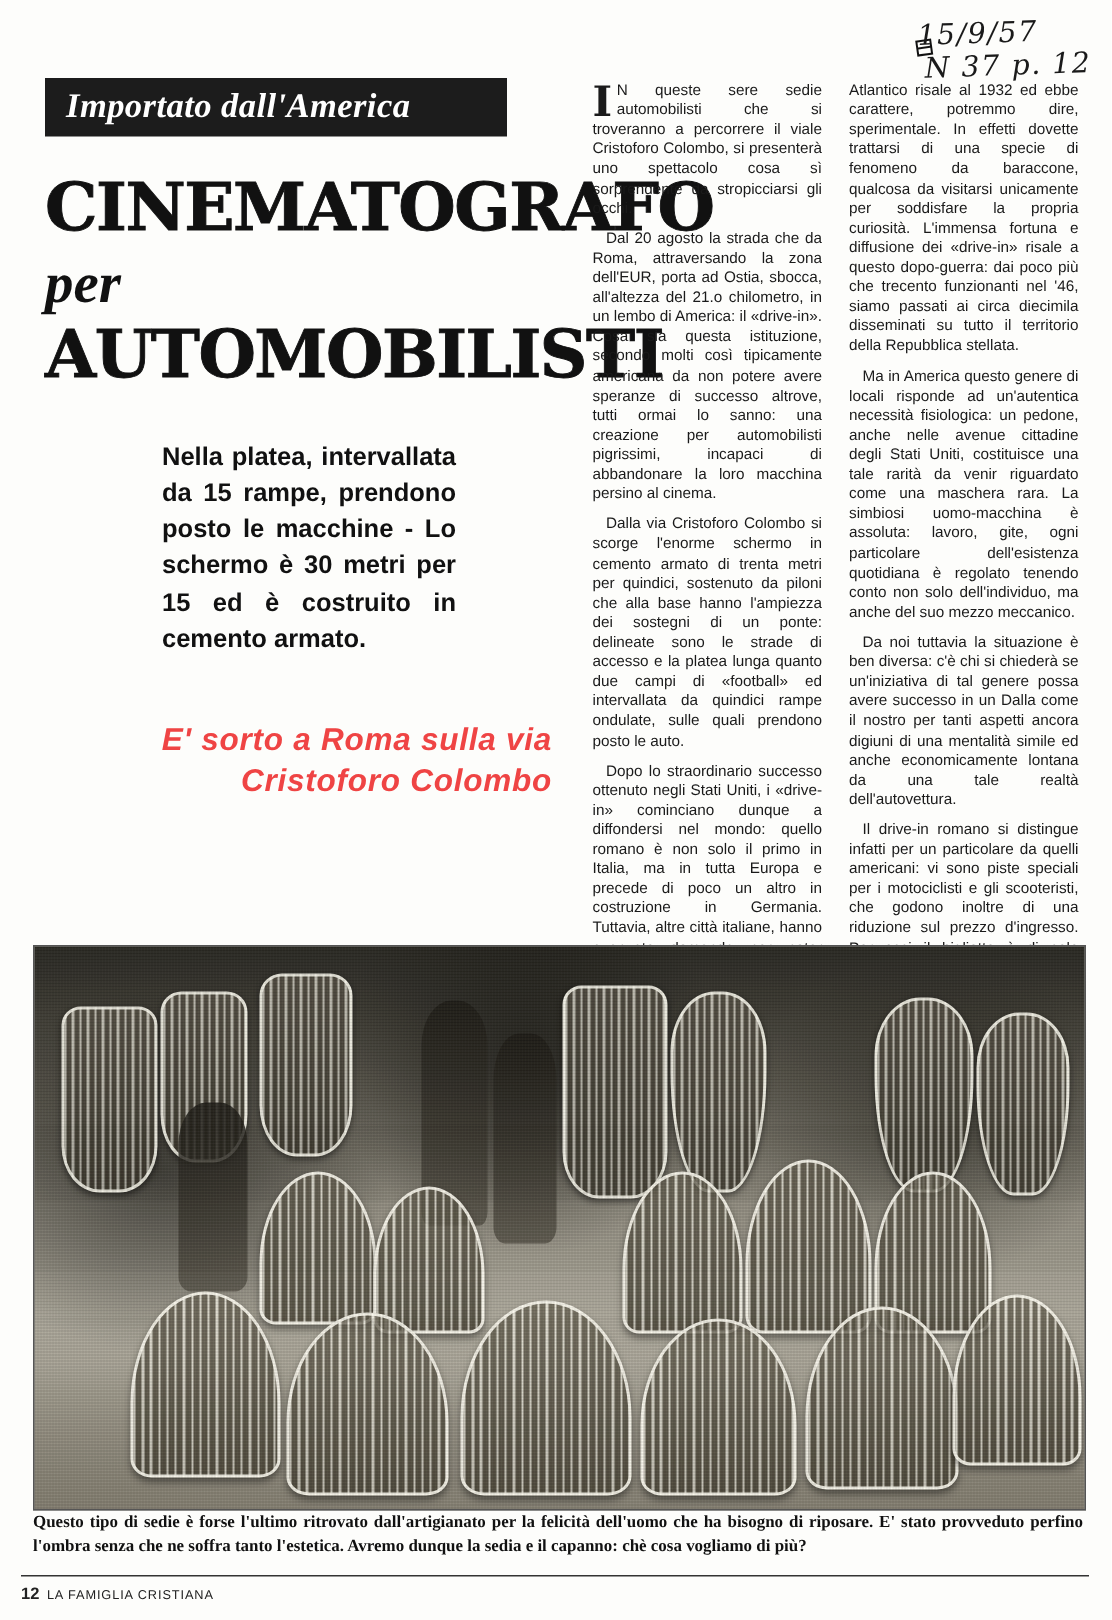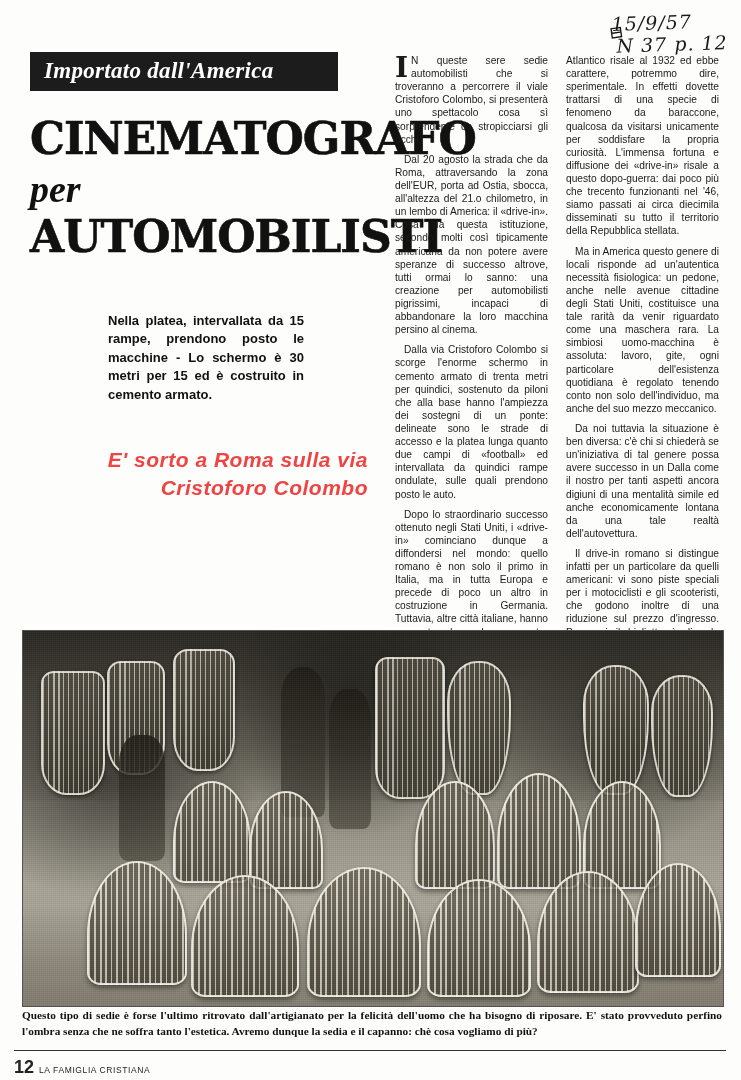--- a/index.html
+++ b/index.html
@@ -91,26 +91,26 @@
     font-family: "DejaVu Serif", serif;
     font-weight: bold;
     font-size: 44px;
     letter-spacing: -1px;
     line-height: 1;
     margin-top: 4px;
     color: #111;
     -webkit-text-stroke: 0.6px #111;
   }
   .standfirst {
-    margin-top: 53px;
+    margin-top: 34px;
     margin-left: 78px;
     width: 196px;
     font-family: "Liberation Sans", sans-serif;
     font-weight: bold;
-    font-size: 13px;
+    font-size: 17px;
     line-height: 1.42;
     text-align: justify;
     color: #111;
   }
   .subhead {
     margin-top: 42px;
     margin-left: 28px;
     width: 310px;
     font-family: "Liberation Sans", sans-serif;
     font-weight: bold;
@@ -227,21 +227,21 @@
     text-align: justify;
   }
   .folio {
     position: absolute;
     left: 14px;
     top: 1057px;
     font-family: "Liberation Sans", sans-serif;
     font-size: 11px;
     color: #222;
   }
-  .folio .pgnum { font-weight: bold; font-size: 18px; margin-right: 5px; text-align: right; }
+  .folio .pgnum { font-weight: bold; font-size: 11px; margin-right: 5px; text-align: right; }
   .folio .mag { font-size: 8.5px; letter-spacing: 0.6px; }
   .footer-rule {
     position: absolute;
     left: 14px;
     top: 1050px;
     width: 712px;
     height: 1px;
     background: #333;
   }
 </style>

